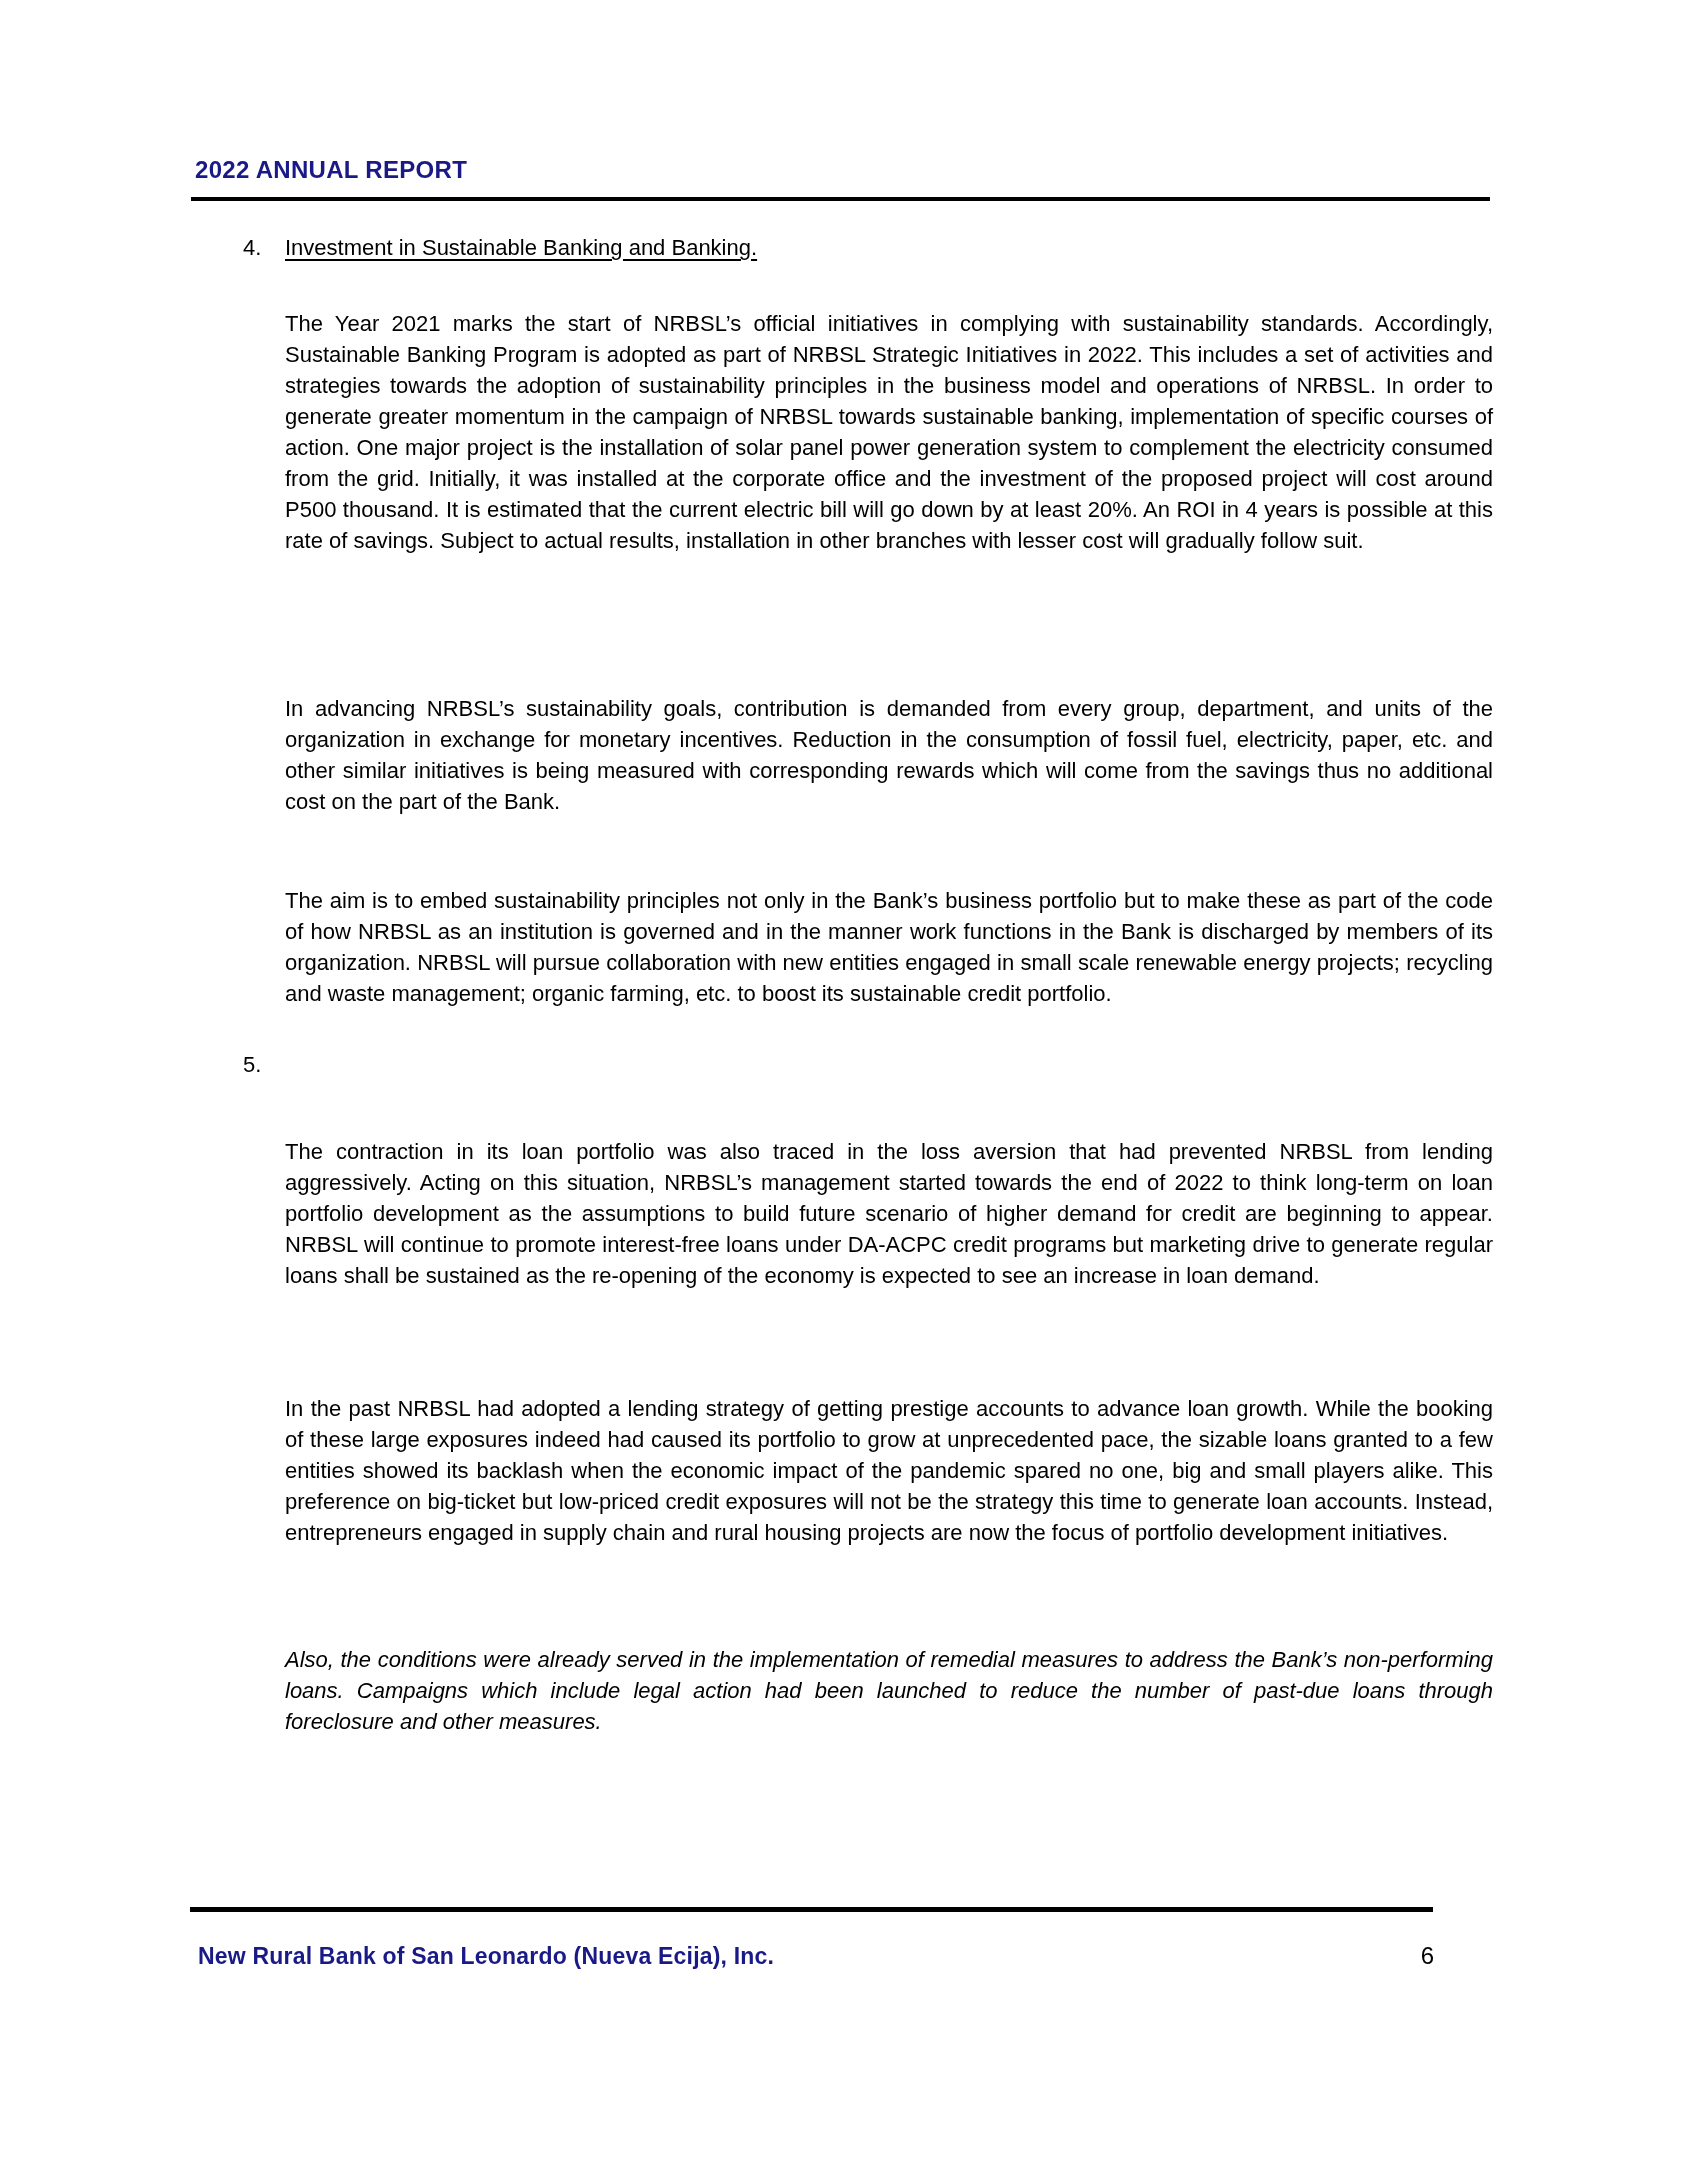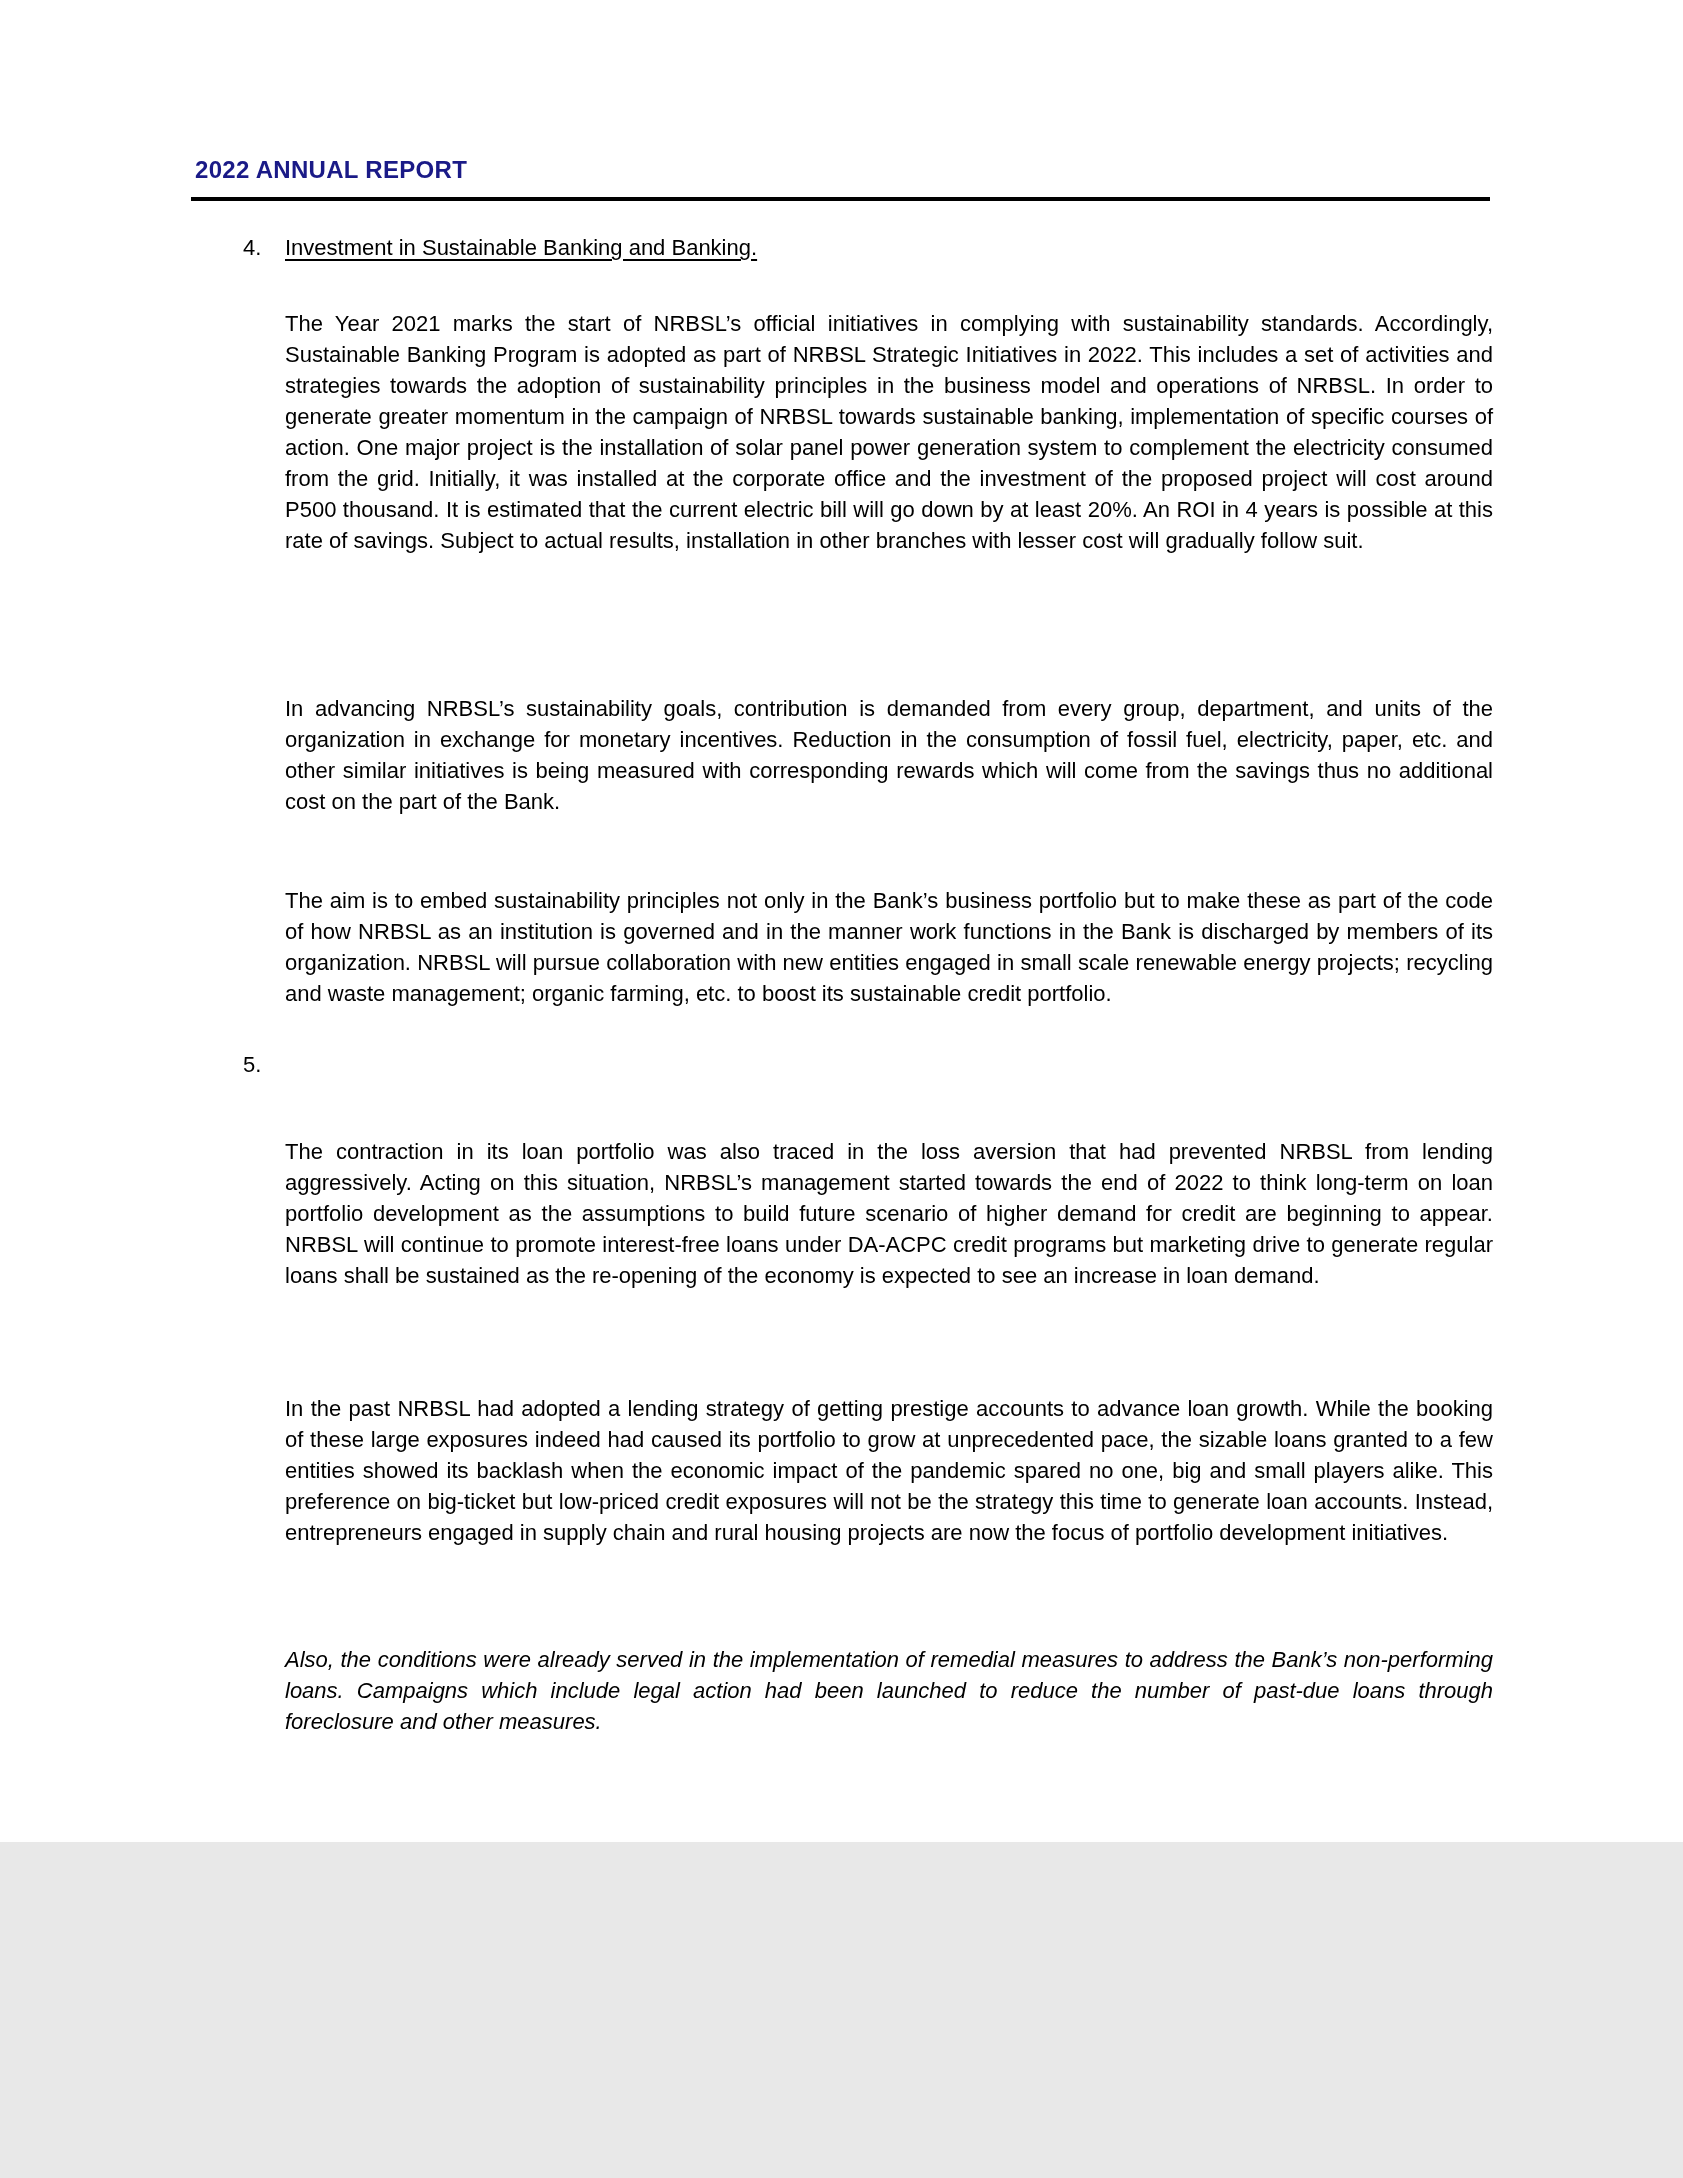--- a/index.html
+++ b/index.html
@@ -1,19 +1,19 @@
 <!DOCTYPE html>
 <html><head>
 <meta charset="utf-8">
 <style>
   html, body { margin: 0; padding: 0; background: #e8e8e8; }
   .page {
     position: relative;
     width: 1683px;
-    height: 1842px;
+    height: 2178px;
     background: #ffffff;
     font-family: "Liberation Sans", "DejaVu Sans", sans-serif;
     color: #000;
     overflow: hidden;
   }
   .header-title {
     position: absolute;
     left: 195px;
     top: 156px;
     font-size: 24px;
@@ -101,16 +101,17 @@
   <div class="para" style="top:674px;">In advancing NRBSL’s sustainability goals, contribution is demanded from every group, department, and units of the organization in exchange for monetary incentives. Reduction in the consumption of fossil fuel, electricity, paper, etc. and other similar initiatives is being measured with corresponding rewards which will come from the savings thus no additional cost on the part of the Bank.</div>
   <div class="para" style="top:866px;">The aim is to embed sustainability principles not only in the Bank’s business portfolio but to make these as part of the code of how NRBSL as an institution is governed and in the manner work functions in the Bank is discharged by members of its organization. NRBSL will pursue collaboration with new entities engaged in small scale renewable energy projects; recycling and waste management; organic farming, etc. to boost its sustainable credit portfolio.</div>
 
   <div class="sect-num" style="top:1052px;">5.</div>
 
   <div class="para" style="top:1117px;">The contraction in its loan portfolio was also traced in the loss aversion that had prevented NRBSL from lending aggressively. Acting on this situation, NRBSL’s management started towards the end of 2022 to think long-term on loan portfolio development as the assumptions to build future scenario of higher demand for credit are beginning to appear. NRBSL will continue to promote interest-free loans under DA-ACPC credit programs but marketing drive to generate regular loans shall be sustained as the re-opening of the economy is expected to see an increase in loan demand.</div>
   <div class="para" style="top:1374px;">In the past NRBSL had adopted a lending strategy of getting prestige accounts to advance loan growth. While the booking of these large exposures indeed had caused its portfolio to grow at unprecedented pace, the sizable loans granted to a few entities showed its backlash when the economic impact of the pandemic spared no one, big and small players alike. This preference on big-ticket but low-priced credit exposures will not be the strategy this time to generate loan accounts. Instead, entrepreneurs engaged in supply chain and rural housing projects are now the focus of portfolio development initiatives.</div>
   <div class="para" style="top:1625px;font-style:italic;">Also, the conditions were already served in the implementation of remedial measures to address the Bank’s non-performing loans. Campaigns which include legal action had been launched to reduce the number of past-due loans through foreclosure and other measures.</div>
 
   <div class="footer-rule"></div>
+  <div class="footer-bank">New Rural Bank of San Leonardo (Nueva Ecija), Inc.</div>
   <div class="footer-page-num">6</div>
 
 </div>
 
 
 </body></html>

